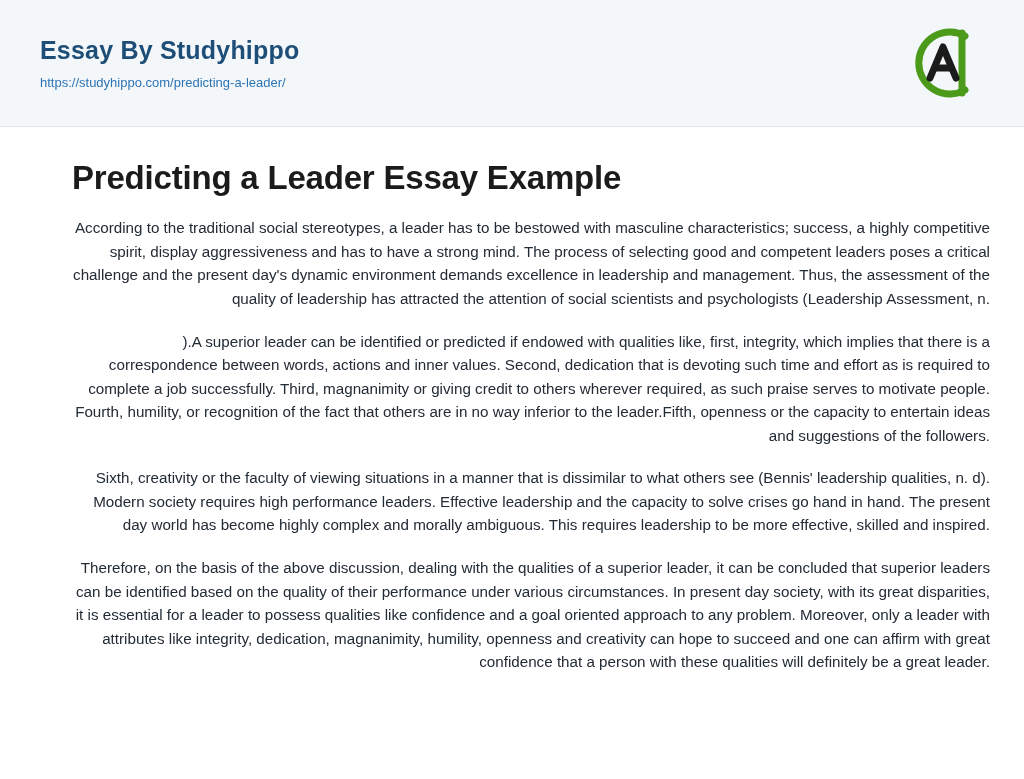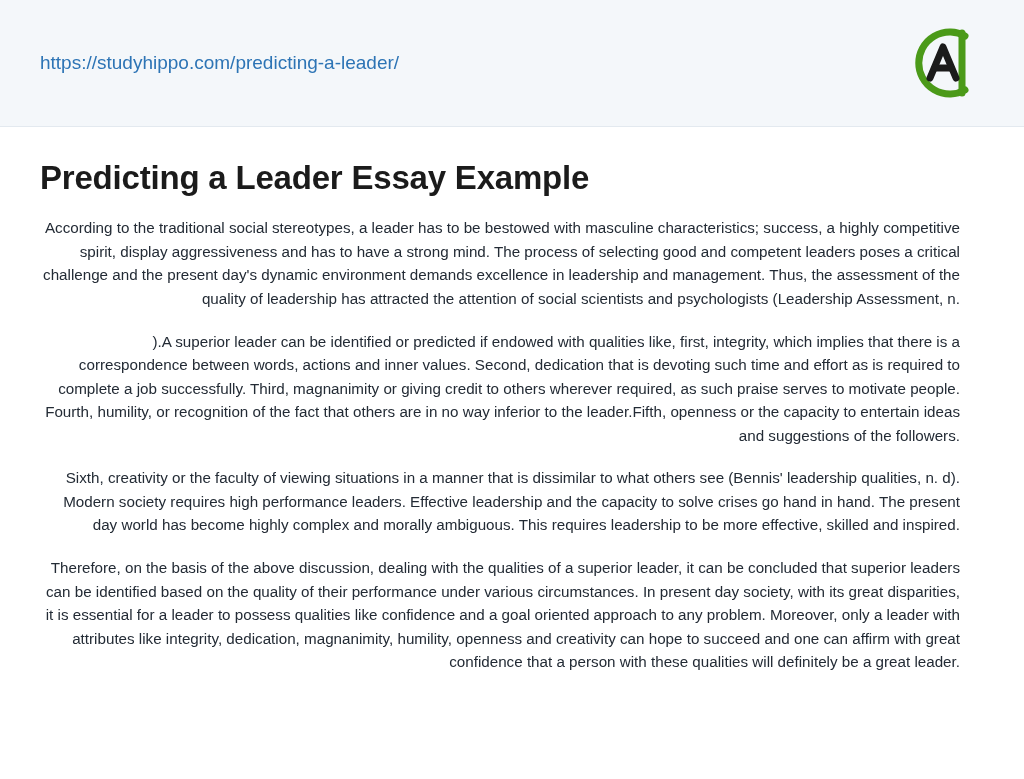--- a/index.html
+++ b/index.html
@@ -44,39 +44,40 @@
   .site-title {
     font-size: 25px;
     font-weight: bold;
     color: #1d4e78;
     letter-spacing: 0.2px;
     line-height: 1.2;
     margin: 0 0 10px 0;
   }
 
   .site-url {
-    font-size: 19px;
+    font-size: 13px;
     color: #2d74b5;
     line-height: 1.2;
     text-decoration: none;
   }
 
   .logo-wrap {
     width: 86px;
     height: 86px;
     position: relative;
     display: flex;
     align-items: center;
     justify-content: center;
   }
 
   
   .article {
-    padding: 30px 64px 0 40px;
+    padding: 30px 34px 0 40px;
     box-sizing: border-box;
+    margin-left: 32px;
   }
 
   .article-title {
     font-size: 33px;
     font-weight: bold;
     color: #1b1b1b;
     margin: 0 0 18px 0;
     letter-spacing: -0.2px;
     line-height: 1.25;
   }
@@ -93,20 +94,21 @@
     margin-bottom: 0;
   }
 </style>
 </head>
 <body>
 
 <div class="page">
 
   <div class="header">
     <div class="header-left">
+      <div class="site-title">Essay By Studyhippo</div>
       <a class="site-url" href="#">https://studyhippo.com/predicting-a-leader/</a>
     </div>
     <div class="logo-wrap">
       <svg width="86" height="86" viewBox="0 0 86 86">
         <path d="M65 16 A31 31 0 1 0 65 70" fill="none" stroke="#4b9a19" stroke-width="7" stroke-linecap="round"></path>
         <path d="M62 13 L62 73" fill="none" stroke="#4b9a19" stroke-width="7" stroke-linecap="round"></path>
         <path d="M30 58 L43 27 L56 58" fill="none" stroke="#1b1b1b" stroke-width="7" stroke-linejoin="round" stroke-linecap="round"></path>
         <path d="M35 48 L51 48" fill="none" stroke="#1b1b1b" stroke-width="7" stroke-linecap="round"></path>
       </svg>
     </div>

